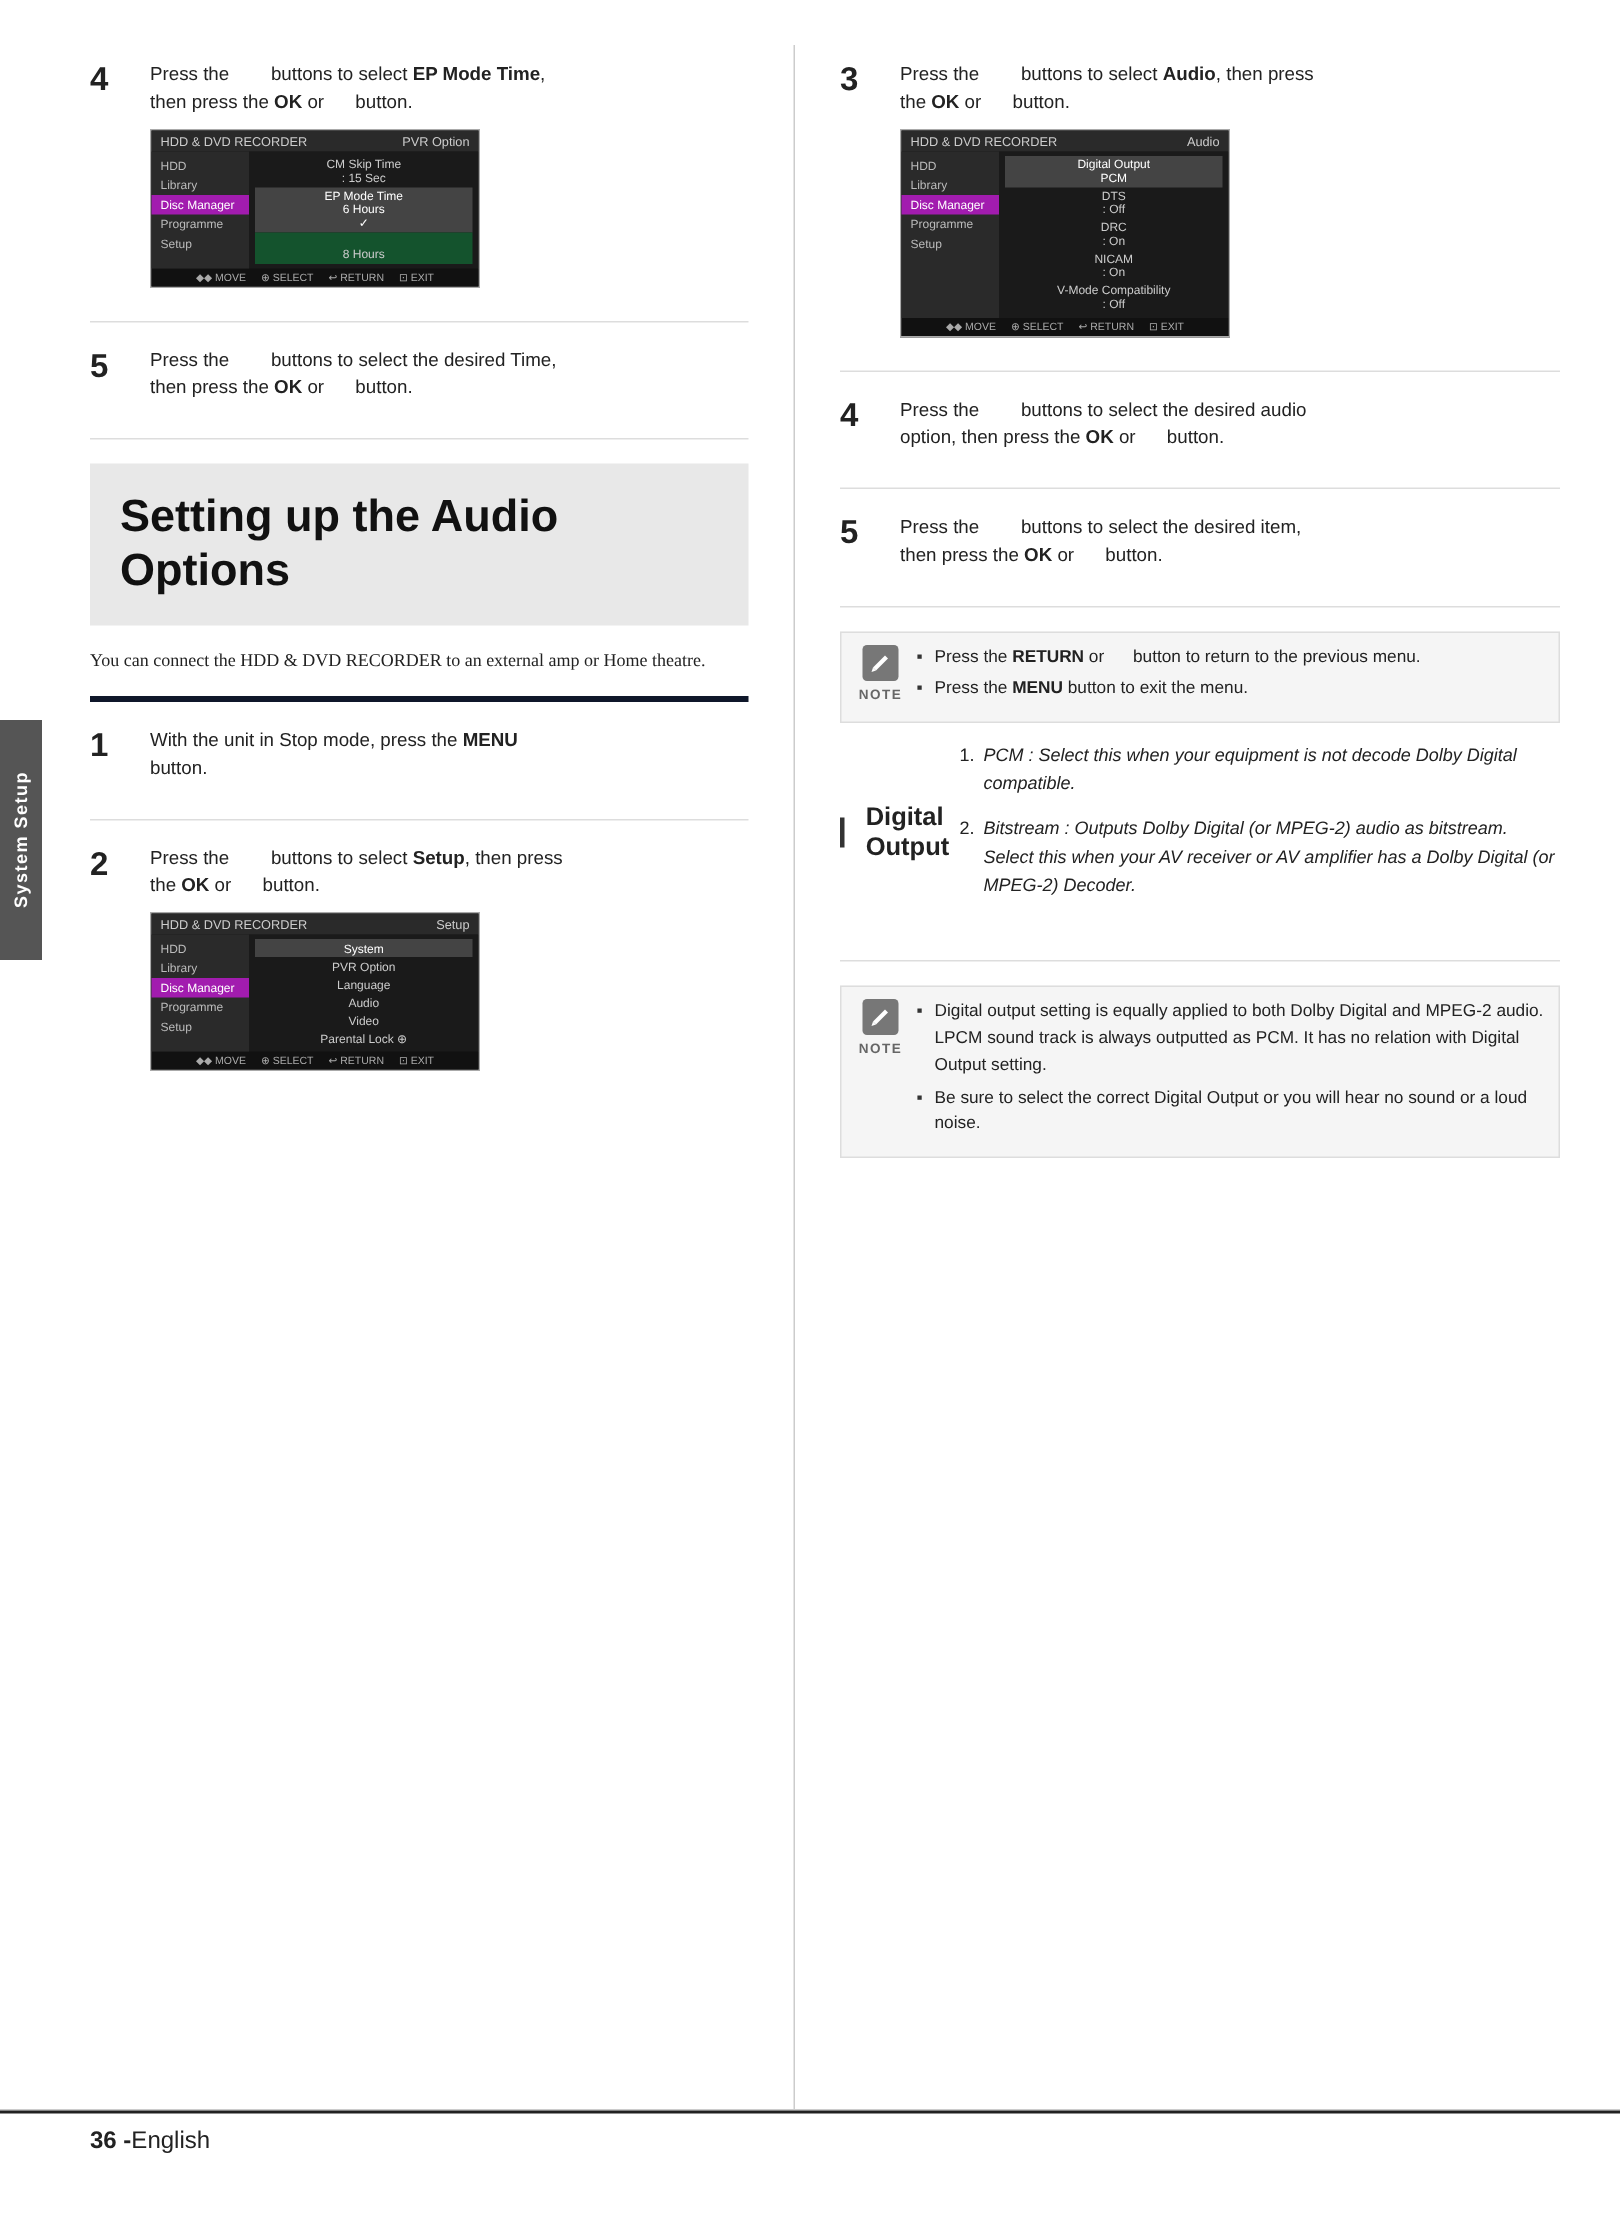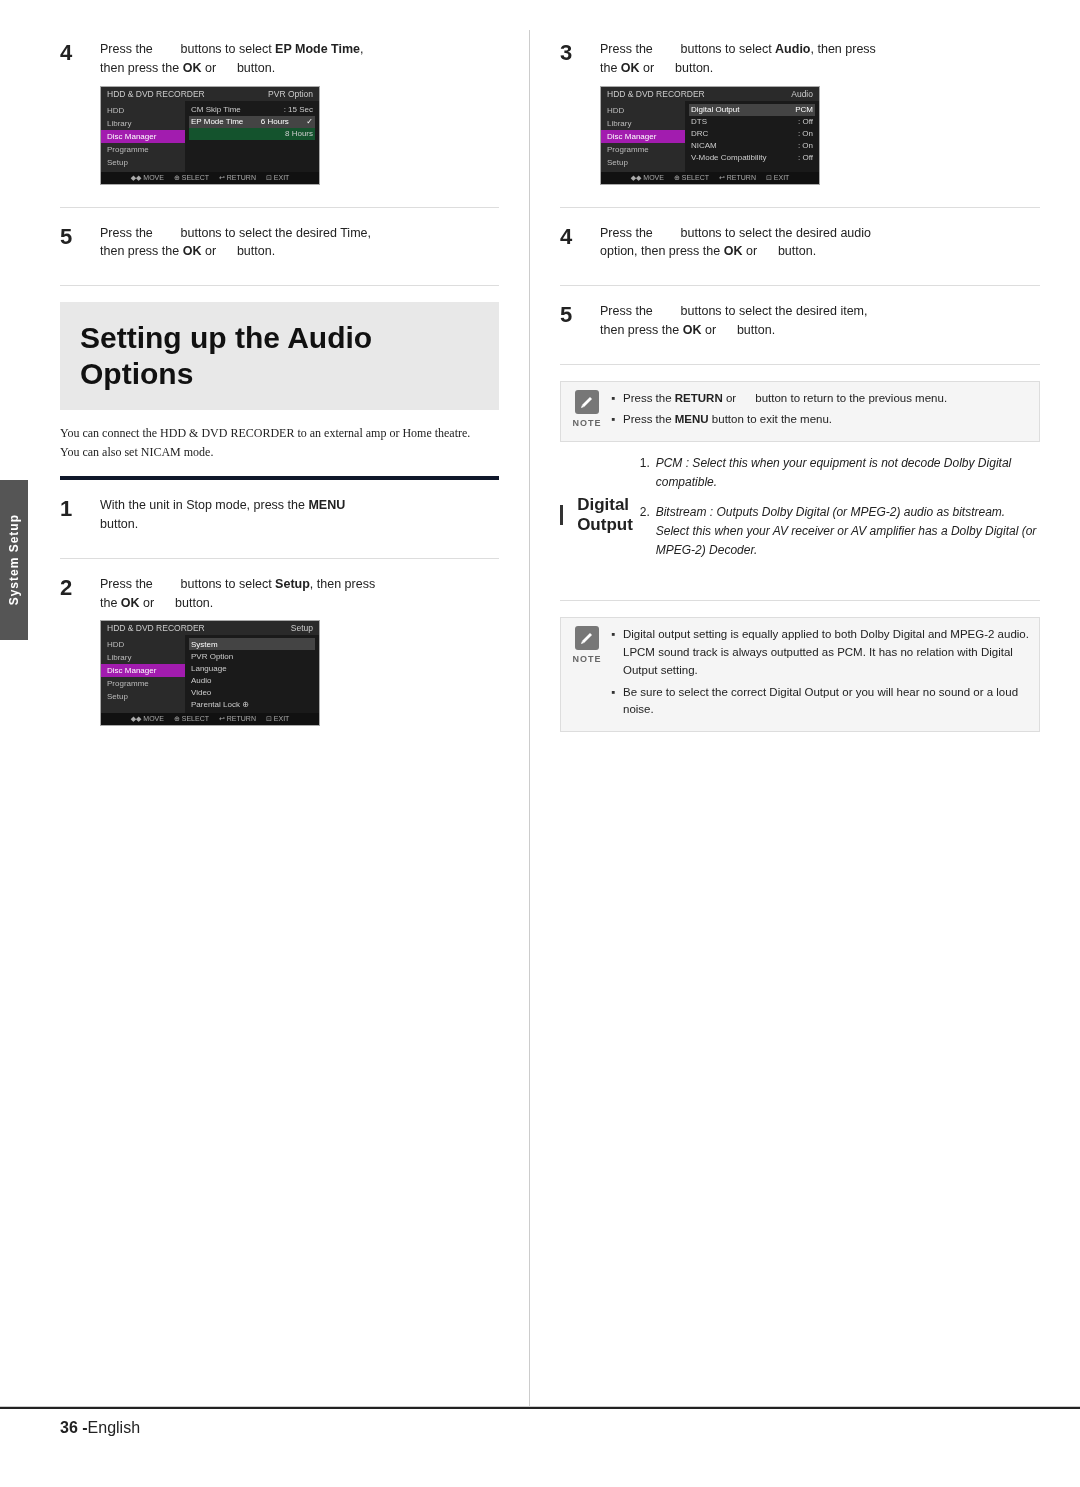--- a/index.html
+++ b/index.html
@@ -111,21 +111,21 @@
       font-size: 8.5px;
       color: #ccc;
     }
 
     .screen-body {
       display: flex;
       background: #1a1a1a;
     }
 
     .screen-sidebar {
-      width: 84px;
+      width: 65px;
       background: #2a2a2a;
       padding: 3px 0;
     }
 
     .screen-sidebar-item {
       padding: 2px 6px;
       color: #bbb;
       font-size: 8px;
     }
 
@@ -139,20 +139,21 @@
       padding: 3px 4px;
     }
 
     .screen-row {
       display: flex;
       justify-content: space-between;
       align-items: center;
       padding: 1.5px 2px;
       font-size: 8px;
       color: #ccc;
+      flex-direction: column;
     }
 
     .screen-row.highlighted {
       background: #444;
       color: #fff;
     }
 
     .screen-row.selected {
       background: #14532d;
     }
@@ -377,21 +378,20 @@
           </div>
         </div>
       </div>
 
       <div class="section-heading-box">
         <h2>Setting up the Audio Options</h2>
       </div>
 
       <div class="description-text">
         <p>You can connect the HDD &amp; DVD RECORDER to an external amp or Home theatre.</p>
-        <p>You can also set NICAM mode.</p>
       </div>
 
       <div class="step-block">
         <div class="step-num">1</div>
         <div class="step-content">
           <div class="step-text">
             With the unit in Stop mode, press the <b>MENU</b><br>button.
           </div>
         </div>
       </div>

